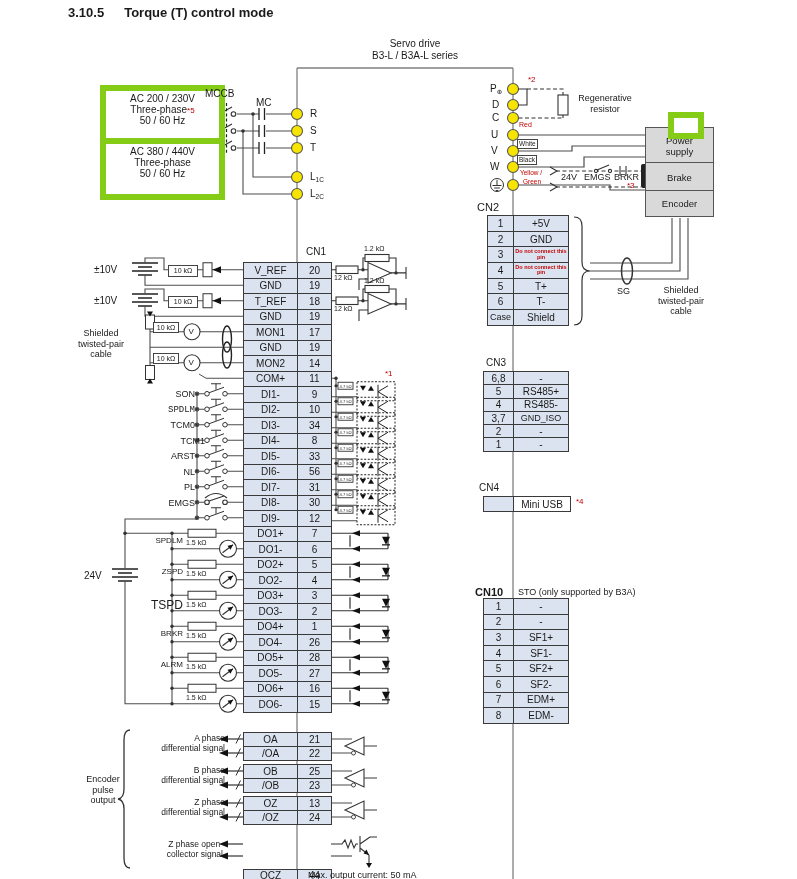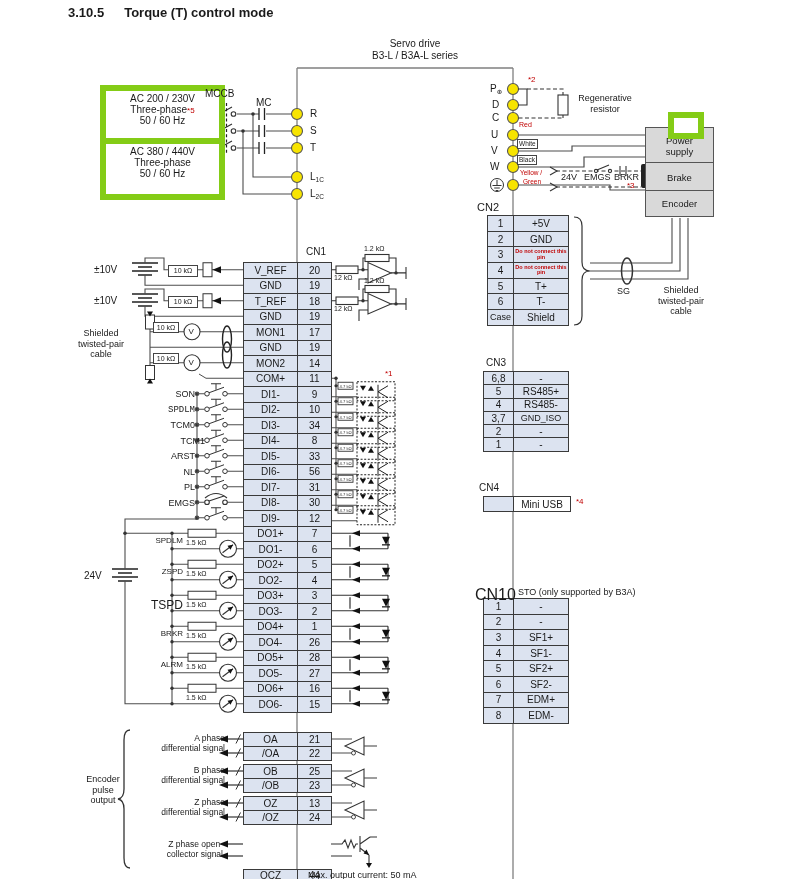--- a/index.html
+++ b/index.html
@@ -473,21 +473,21 @@
   <div>1</div>
       <div>-</div>
 </div>
 <div class="t" style="left:479px;top:482px;font-size:10px;text-align:right;">CN4</div>
 <div class="tbl" style="left:483px;top:496px;grid-template-columns:30px 57px;grid-auto-rows:15px;">
   <div></div>
       <div class="white">Mini USB</div>
 </div>
 <div class="t red" style="left:576px;top:497px;font-size:8px;">*4</div>
 
-<div class="t" style="left:475px;top:586px;font-size:16px;">CN10</div>
+<div class="t" style="left:475px;top:586px;font-size:11px;font-weight:bold;">CN10</div>
 <div class="t" style="left:518px;top:587px;font-size:9px;">STO (only supported by B3A)</div>
 <div class="tbl" style="left:483px;top:598px;grid-template-columns:30px 55px;grid-auto-rows:15.6px;">
   <div>1</div>
       <div>-</div>
   <div>2</div>
       <div>-</div>
   <div>3</div>
       <div>SF1+</div>
   <div>4</div>
       <div>SF1-</div>

